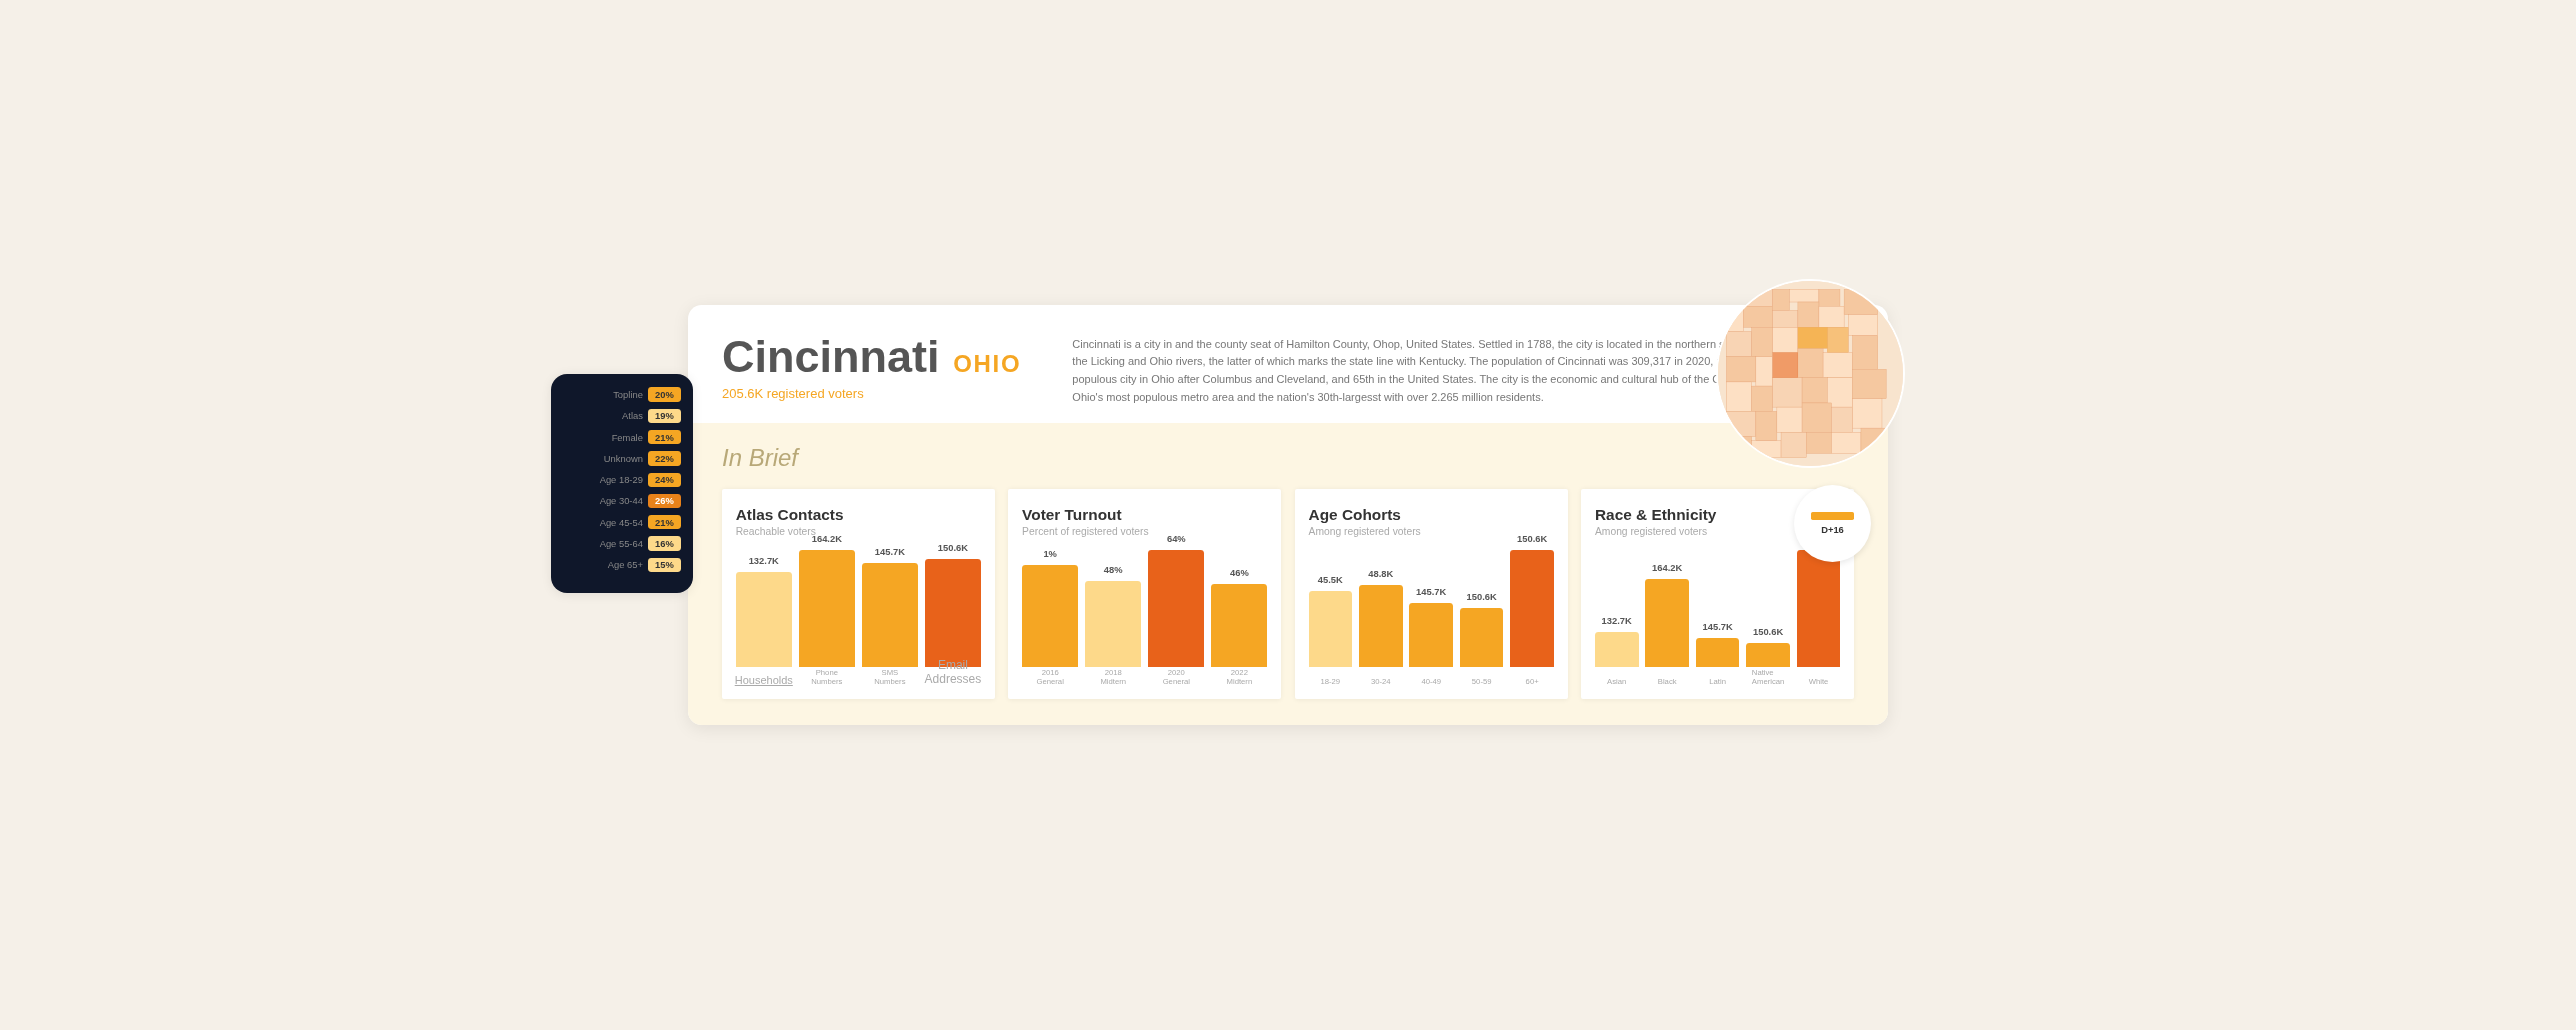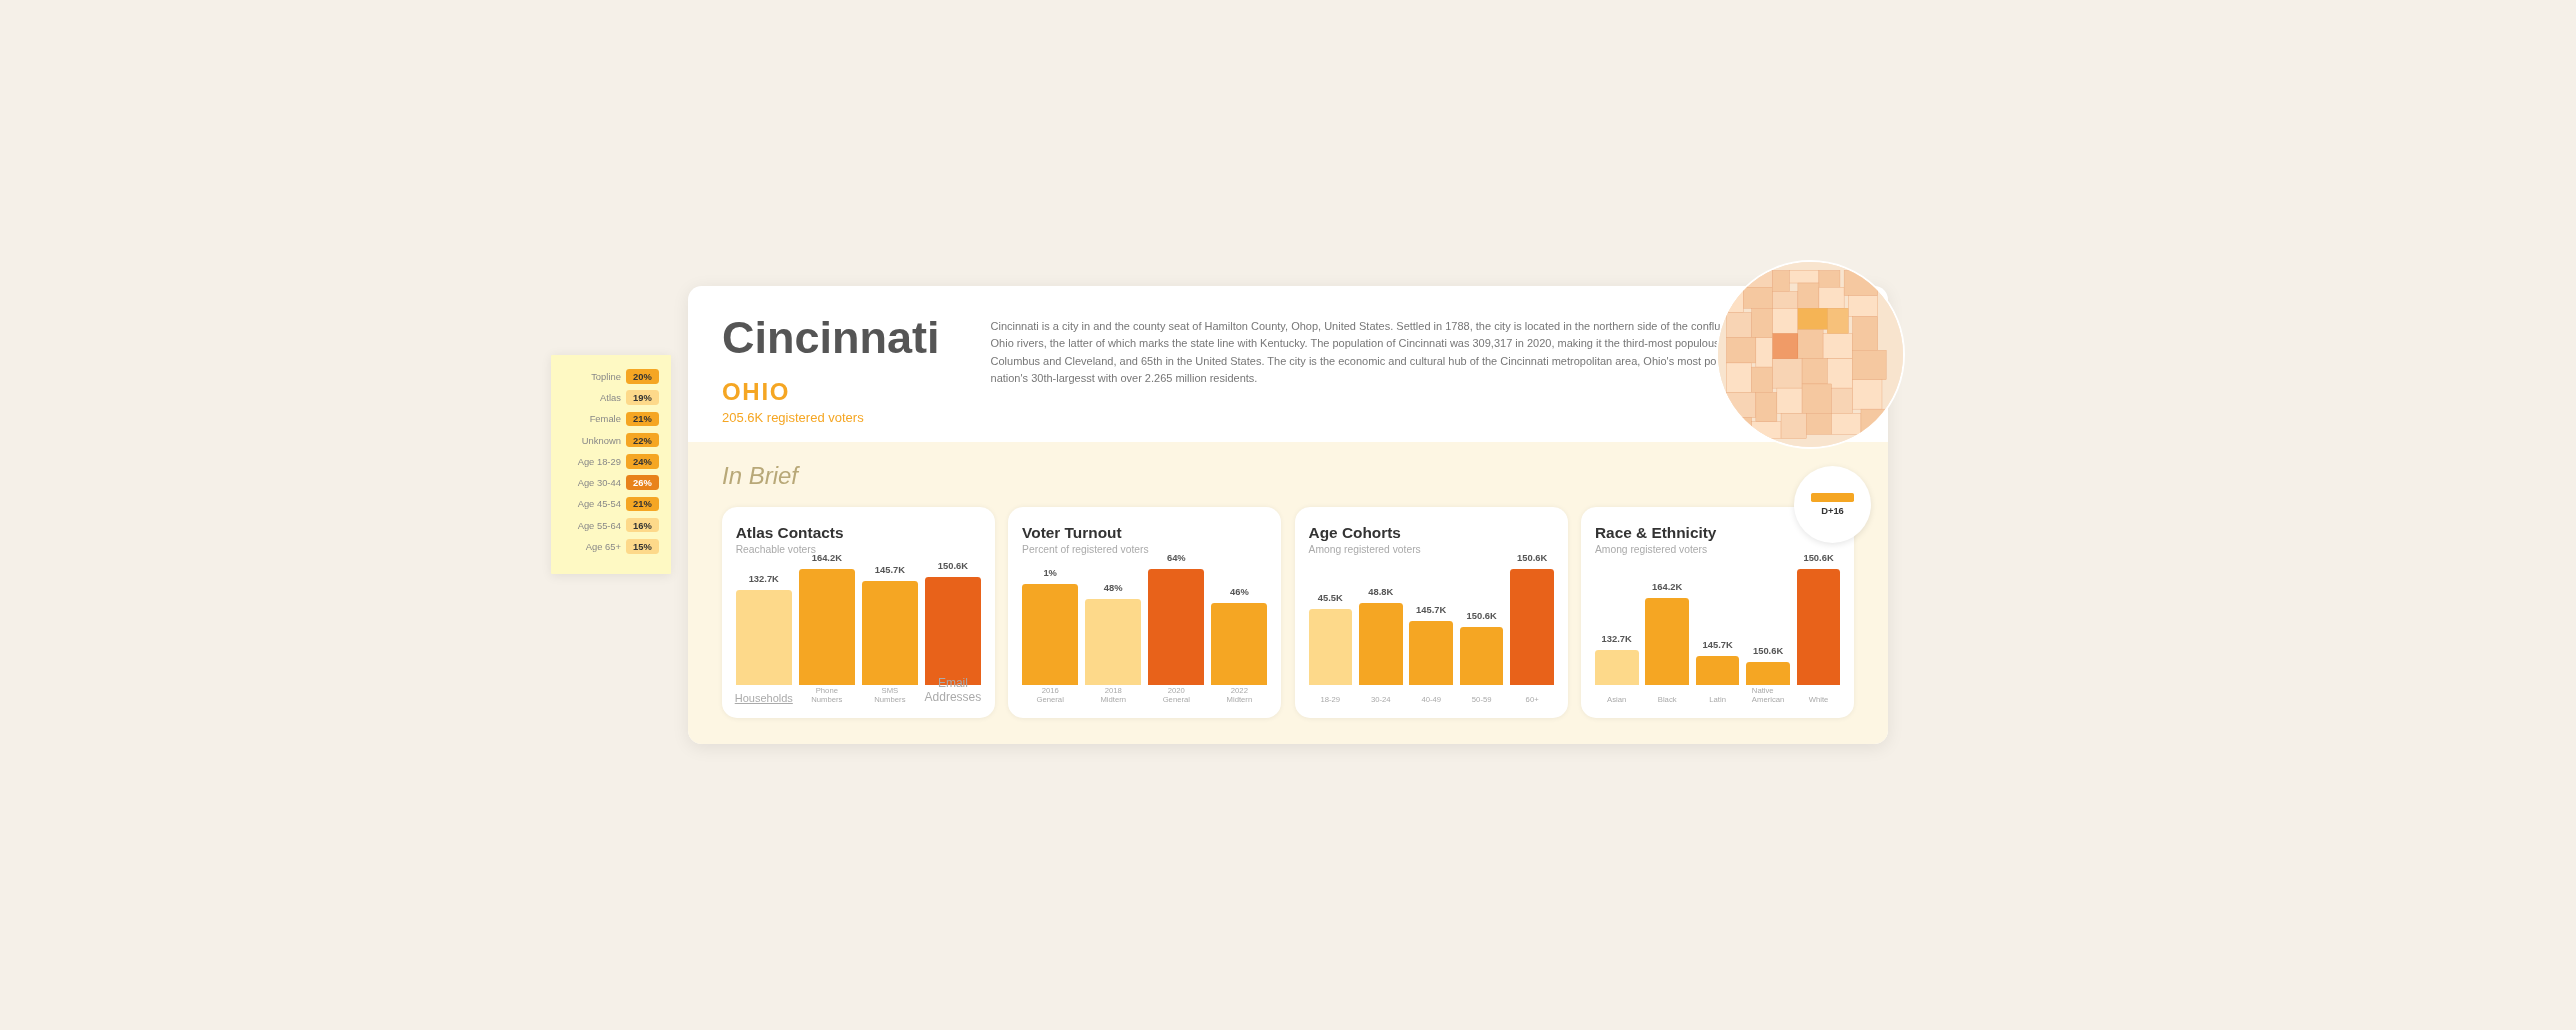--- a/index.html
+++ b/index.html
@@ -57,26 +57,26 @@
     .legend-label {
       font-size: 9.4px;
       font-weight: 700;
       color: #333;
     }
     
     .sidebar {
       position: absolute;
       left: -137px;
       top: 69px;
-      background: #fef9c3;
-      border-radius: 1px;
+      background: #0f172a;
+      border-radius: 16px;
       padding: 13.7px 12px;
       box-shadow: 0 1.7px 10.3px rgba(0,0,0,0.08);
       z-index: 10;
-      width: 120px;
+      width: 142px;
     }
     .sidebar-row {
       display: flex;
       align-items: center;
       justify-content: space-between;
       margin-bottom: 6.9px;
       gap: 5.1px;
     }
     .sidebar-label {
       font-size: 9.4px;
@@ -114,21 +114,20 @@
       border-bottom: none;
     }
     .header-left {}
     .city-title {
       font-size: 45px;
       font-weight: 700;
       color: #555;
       display: flex;
       align-items: baseline;
       gap: 13.7px;
-      flex-direction: column;
     }
     .state-label {
       font-size: 24px;
       font-weight: 700;
       color: #f5a623;
       letter-spacing: 1.7px;
     }
     .registered-voters {
       font-size: 13px;
       color: #f5a623;
@@ -154,21 +153,21 @@
       margin-bottom: 17px;
       font-style: italic;
     }
     .cards-grid {
       display: grid;
       grid-template-columns: repeat(4, 1fr);
       gap: 13.7px;
     }
     .stat-card {
       background: white;
-      border-radius: 15px;
+      border-radius: 2px;
       padding: 17px 13.7px 12px;
       box-shadow: 0 0.9px 5.1px rgba(0,0,0,0.06);
     }
     .stat-card-title {
       font-size: 15.4px;
       font-weight: 700;
       color: #333;
       margin-bottom: 1.7px;
     }
     .stat-card-subtitle {

